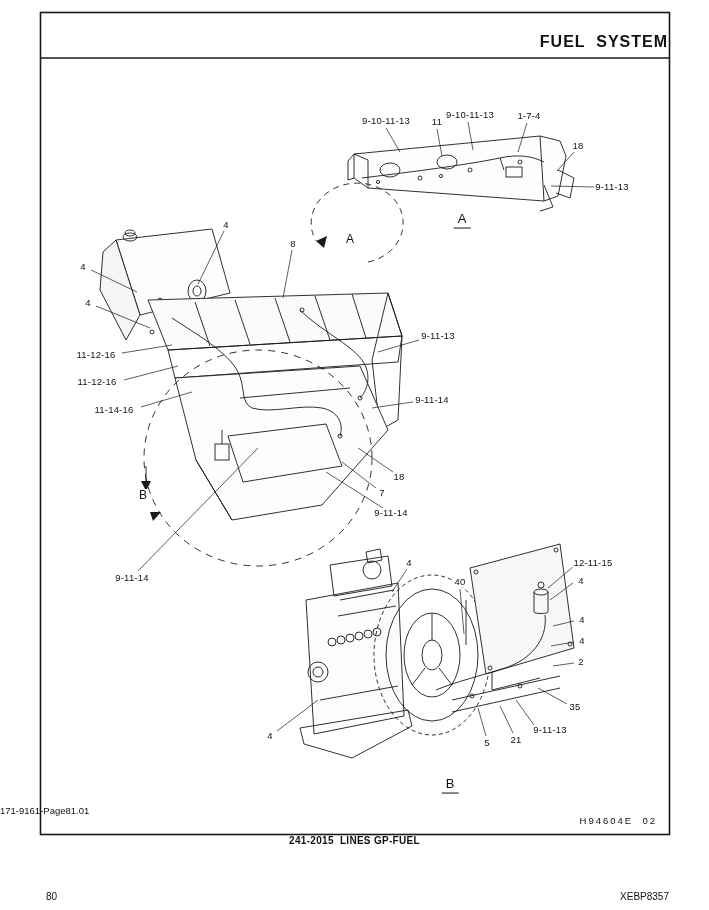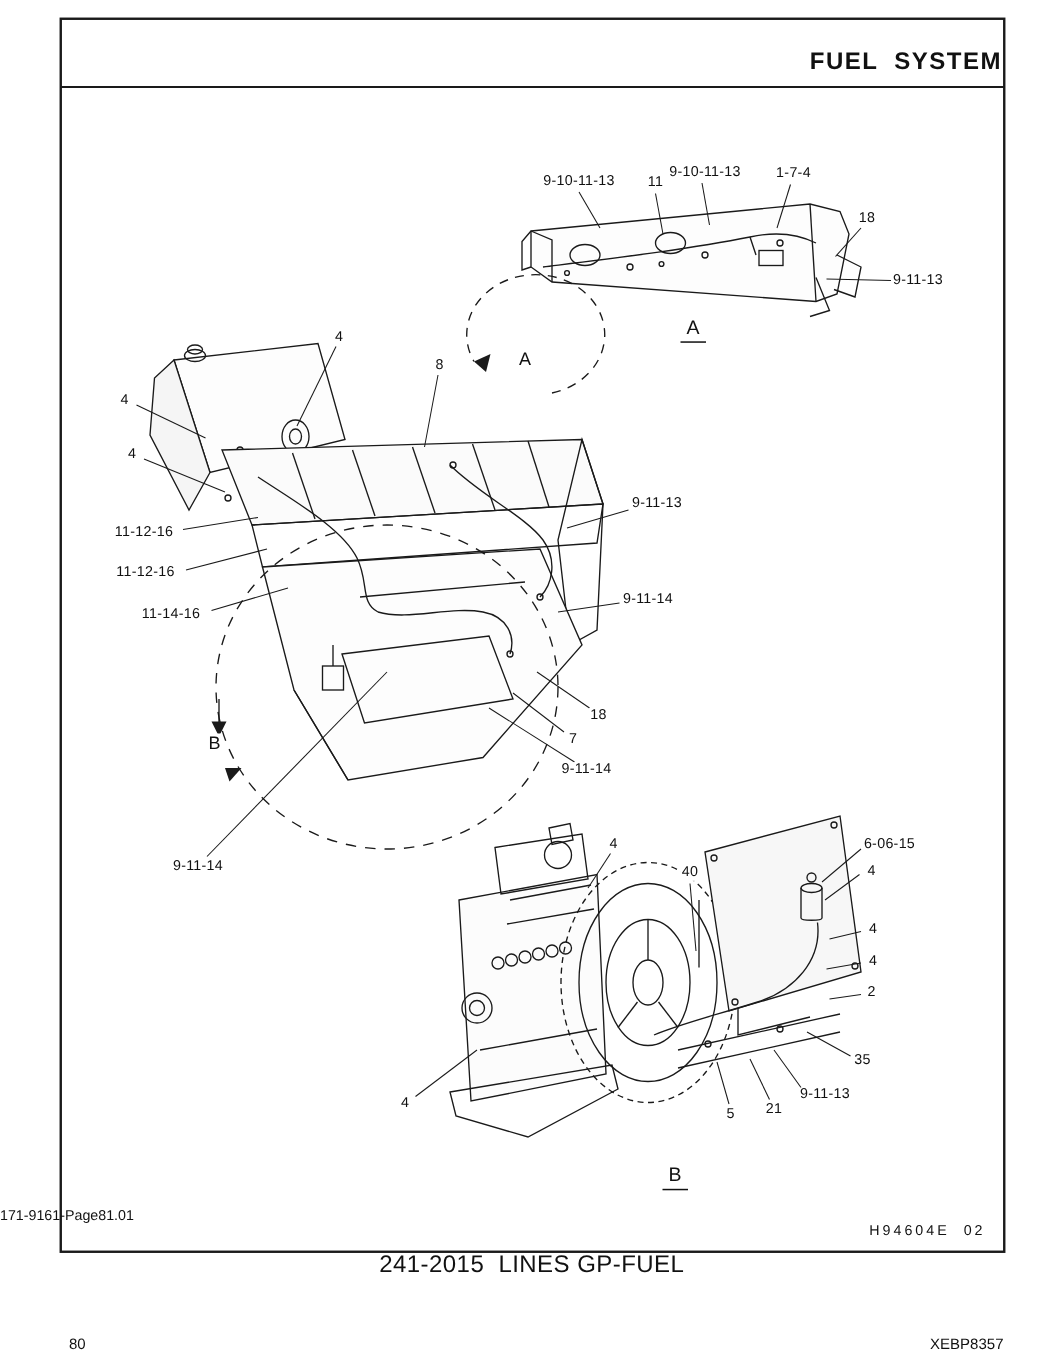--- a/index.html
+++ b/index.html
@@ -9,22 +9,22 @@
   .svg-layer{position:absolute;left:0;top:0;width:709px;height:910px;z-index:1}
   .label{position:absolute;transform:translate(-50%,-50%);font-size:9.5px;letter-spacing:.2px;
          white-space:nowrap;background:#fff;padding:0 1px;z-index:2;line-height:1}
   .page-title{position:absolute;left:41px;right:41px;top:33px;text-align:right;font-size:16px;
          font-weight:bold;letter-spacing:1px;z-index:2;white-space:pre}
   .view-label{position:absolute;transform:translate(-50%,-50%);font-size:13px;font-weight:normal;
          border-bottom:1.4px solid #111;padding:0 4px 1px;z-index:2;background:#fff;line-height:1.15}
   .arrow-label{position:absolute;transform:translate(-50%,-50%);font-size:12px;z-index:2;
          background:#fff;padding:0 1px;line-height:1}
   .drawing-ref{position:absolute;right:52px;top:815px;font-size:9.5px;letter-spacing:2px;z-index:2;white-space:pre}
-  .caption-title{position:absolute;left:0;right:0;top:835px;text-align:center;font-weight:normal;
-         font-size:16px;letter-spacing:.3px;z-index:2;white-space:pre}
+  .caption-title{position:absolute;left:0;right:0;top:835px;text-align:center;font-weight:bold;
+         font-size:10px;letter-spacing:.3px;z-index:2;white-space:pre}
   .caption-sub{position:absolute;left:0;right:0;top:805px;text-align:left;font-size:9.5px;z-index:2}
   .footer-left{position:absolute;left:46px;top:891px;font-size:10px;z-index:2}
   .footer-right{position:absolute;right:40px;top:891px;font-size:10px;z-index:2}
 </style>
 </head>
 <body>
 
 <div class="page">
 
   <svg class="svg-layer" viewBox="0 0 709 910" fill="none" stroke="#1a1a1a" stroke-width="1">
@@ -204,21 +204,21 @@
   <span class="label" style="left:114px;top:410px">11-14-16</span>
   <span class="label" style="left:432px;top:400px">9-11-14</span>
   <span class="label" style="left:399px;top:477px">18</span>
   <span class="label" style="left:382px;top:493px">7</span>
   <span class="arrow-label" style="left:143px;top:495px">B</span>
   <span class="label" style="left:391px;top:513px">9-11-14</span>
   <span class="label" style="left:132px;top:578px">9-11-14</span>
 
   <span class="label" style="left:409px;top:563px">4</span>
   <span class="label" style="left:460px;top:582px">40</span>
-  <span class="label" style="left:593px;top:563px">6-06-15</span>
+  <span class="label" style="left:593px;top:563px">12-11-15</span>
   <span class="label" style="left:581px;top:581px">4</span>
   <span class="label" style="left:582px;top:620px">4</span>
   <span class="label" style="left:582px;top:641px">4</span>
   <span class="label" style="left:581px;top:662px">2</span>
   <span class="label" style="left:575px;top:707px">35</span>
   <span class="label" style="left:550px;top:730px">9-11-13</span>
   <span class="label" style="left:516px;top:740px">21</span>
   <span class="label" style="left:487px;top:743px">5</span>
   <span class="label" style="left:270px;top:736px">4</span>
   <span class="view-label" style="left:450px;top:785px">B</span>

